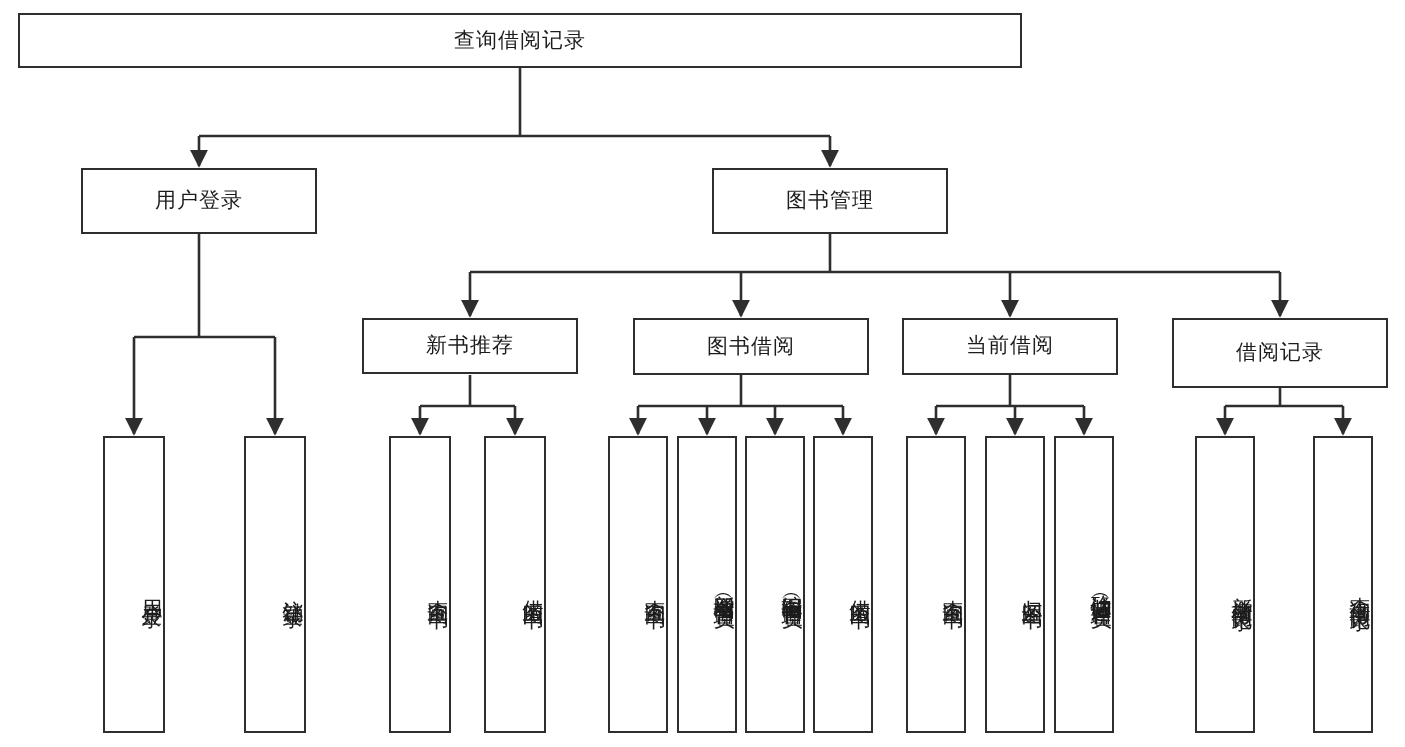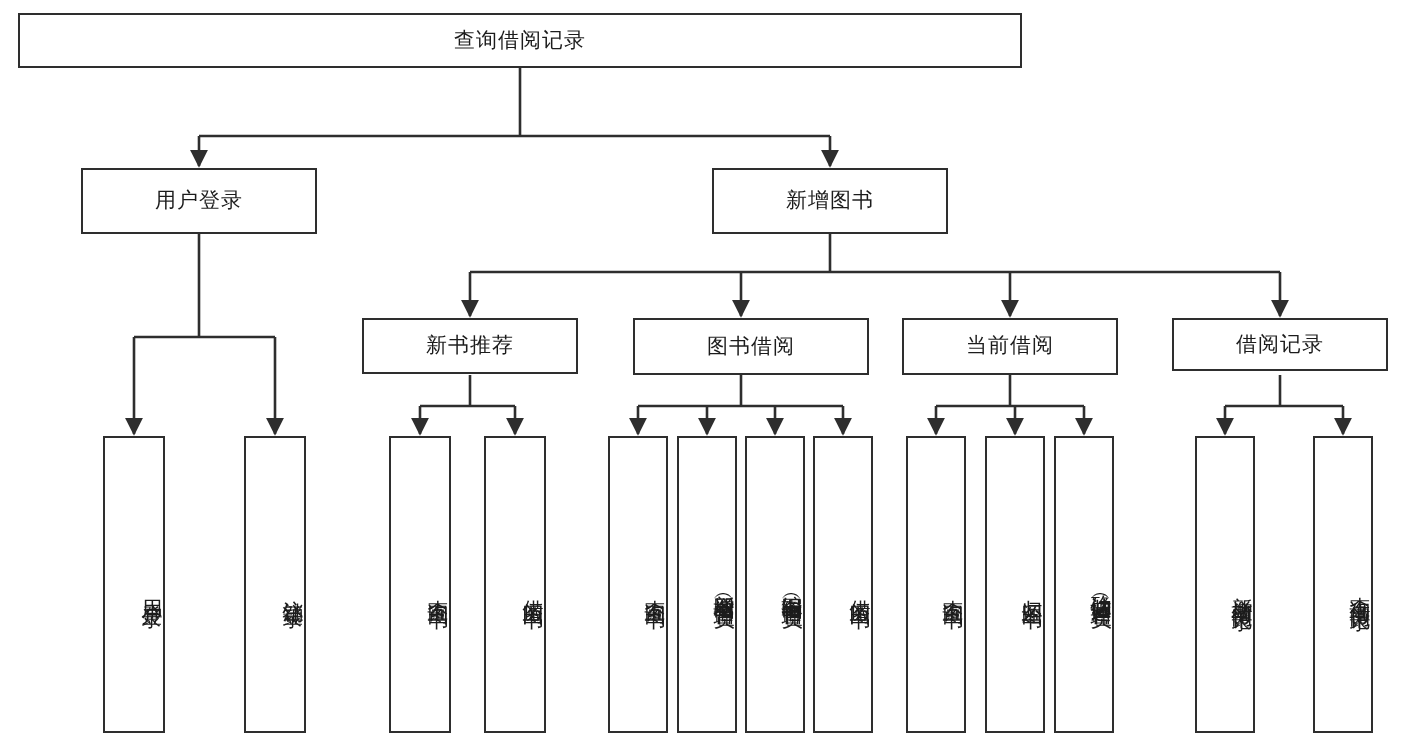--- a/index.html
+++ b/index.html
@@ -120,26 +120,26 @@
       <path d="M 1280 375 L 1280 406"></path>
       <path d="M 1225 406 L 1343 406"></path>
       <path d="M 1225 406 L 1225 434" marker-end="url(#arrow)"></path>
       <path d="M 1343 406 L 1343 434" marker-end="url(#arrow)"></path>
     </g>
   </svg>
 
   <div class="node node-h" style="left:18px;top:13px;width:1004px;height:55px;">查询借阅记录</div>
 
   <div class="node node-h" style="left:81px;top:168px;width:236px;height:66px;">用户登录</div>
-  <div class="node node-h" style="left:712px;top:168px;width:236px;height:66px;">新增图书</div>
+  <div class="node node-h" style="left:712px;top:168px;width:236px;height:66px;">图书管理</div>
 
   <div class="node node-h" style="left:362px;top:318px;width:216px;height:56px;">新书推荐</div>
   <div class="node node-h" style="left:633px;top:318px;width:236px;height:57px;">图书借阅</div>
   <div class="node node-h" style="left:902px;top:318px;width:216px;height:57px;font-family:Liberation Mono, monospace;">当前借阅</div>
-  <div class="node node-h" style="left:1172px;top:318px;width:216px;height:53px;">借阅记录</div>
+  <div class="node node-h" style="left:1172px;top:318px;width:216px;height:70px;">借阅记录</div>
 
   <div class="node node-v" style="left:103px;top:436px;width:62px;height:297px;">用户登录</div>
   <div class="node node-v" style="left:244px;top:436px;width:62px;height:297px;">注销登录</div>
   <div class="node node-v" style="left:389px;top:436px;width:62px;height:297px;">查询图书</div>
   <div class="node node-v" style="left:484px;top:436px;width:62px;height:297px;">借阅图书</div>
   <div class="node node-v" style="left:608px;top:436px;width:60px;height:297px;">查询图书</div>
   <div class="node node-v tall" style="left:677px;top:436px;width:60px;height:297px;">新增图书（管理员）</div>
   <div class="node node-v tall" style="left:745px;top:436px;width:60px;height:297px;">编辑图书（管理员）</div>
   <div class="node node-v" style="left:813px;top:436px;width:60px;height:297px;">借阅图书</div>
   <div class="node node-v" style="left:906px;top:436px;width:60px;height:297px;">查询图书</div>

